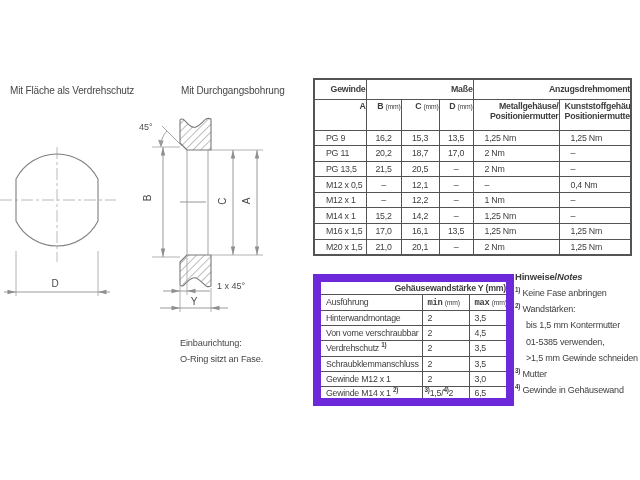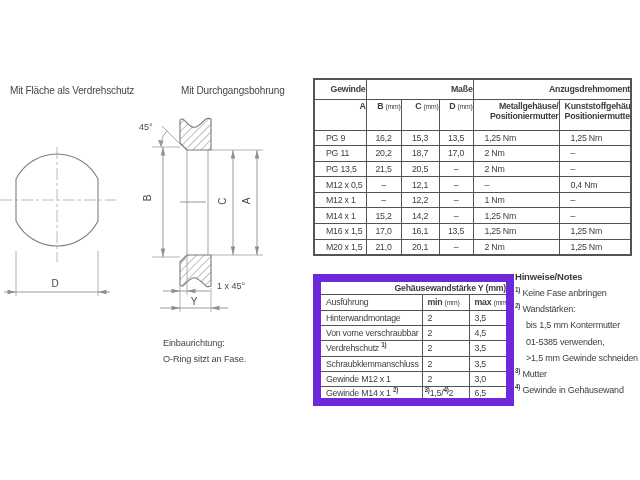--- a/index.html
+++ b/index.html
@@ -7,21 +7,21 @@
   body {
     width:640px; height:480px; position:relative; overflow:hidden;
     font-family:"Liberation Sans", sans-serif; color:#3e3e3e;
   }
   .page { position:absolute; left:0; top:0; width:640px; height:480px; background:#fff; }
 
   
   .drawing-label { position:absolute; font-size:10px; letter-spacing:-0.15px; color:#464646; white-space:nowrap; }
   .front-label   { left:10px;  top:85px; }
   .section-label { left:181px; top:85px; }
-  .install-note  { position:absolute; left:163px; top:335px; font-size:9.2px; letter-spacing:-0.15px; color:#464646; line-height:16px; }
+  .install-note  { position:absolute; left:180px; top:335px; font-size:9.2px; letter-spacing:-0.15px; color:#464646; line-height:16px; }
 
   
   svg.lineart { position:absolute; left:0; top:0; }
   .dimtext { font-family:"Liberation Sans",sans-serif; font-size:10px; fill:#4a4a4a; }
   .smalldim { font-size:9px; }
 
   
   table { border-collapse:collapse; table-layout:fixed; }
   td, th { border:1px solid #545454; overflow:hidden; white-space:nowrap; }
   th { text-align:right; }
@@ -36,27 +36,27 @@
   .tt td.cc { text-align:center; padding-left:0; }
   .u { font-weight:normal; font-size:6.8px; letter-spacing:-0.2px; }
   .hl { display:block; line-height:10px; }
 
   
   .wt { position:absolute; left:313px; top:274px; width:193px; border:8px solid #6d28d9;
         font-size:8.8px; letter-spacing:-0.25px; color:#3e3e3e; }
   .wt th.title { height:16px; padding-left:5px; vertical-align:middle; font-weight:bold; }
   .wt tr.hdr td { height:16px; padding-left:5px; vertical-align:middle; }
   .wt tbody td { height:15.4px; padding-left:5px; vertical-align:middle; }
-  .bold { font-weight:bold; }
+  .bold { font-weight:bold;font-family:Liberation Mono, monospace; }
   sup.n { font-weight:bold; font-size:6.3px; vertical-align:super; line-height:0; letter-spacing:-0.2px; }
 
   
   .notes { position:absolute; left:515px; top:271px; width:128px; font-size:9px; letter-spacing:-0.2px; color:#3e3e3e; }
   .notes-title { font-size:9.5px; font-weight:bold; height:17px; }
-  .notes-title .it { }
+  .notes-title .it { font-style:italic; }
   .note-line { height:16.2px; white-space:nowrap; }
   .note-line.indent { padding-left:11px; }
 </style>
 </head>
 <body>
 
 <div class="page">
 
   <svg class="lineart" width="640" height="480" viewBox="0 0 640 480">
     <defs>

